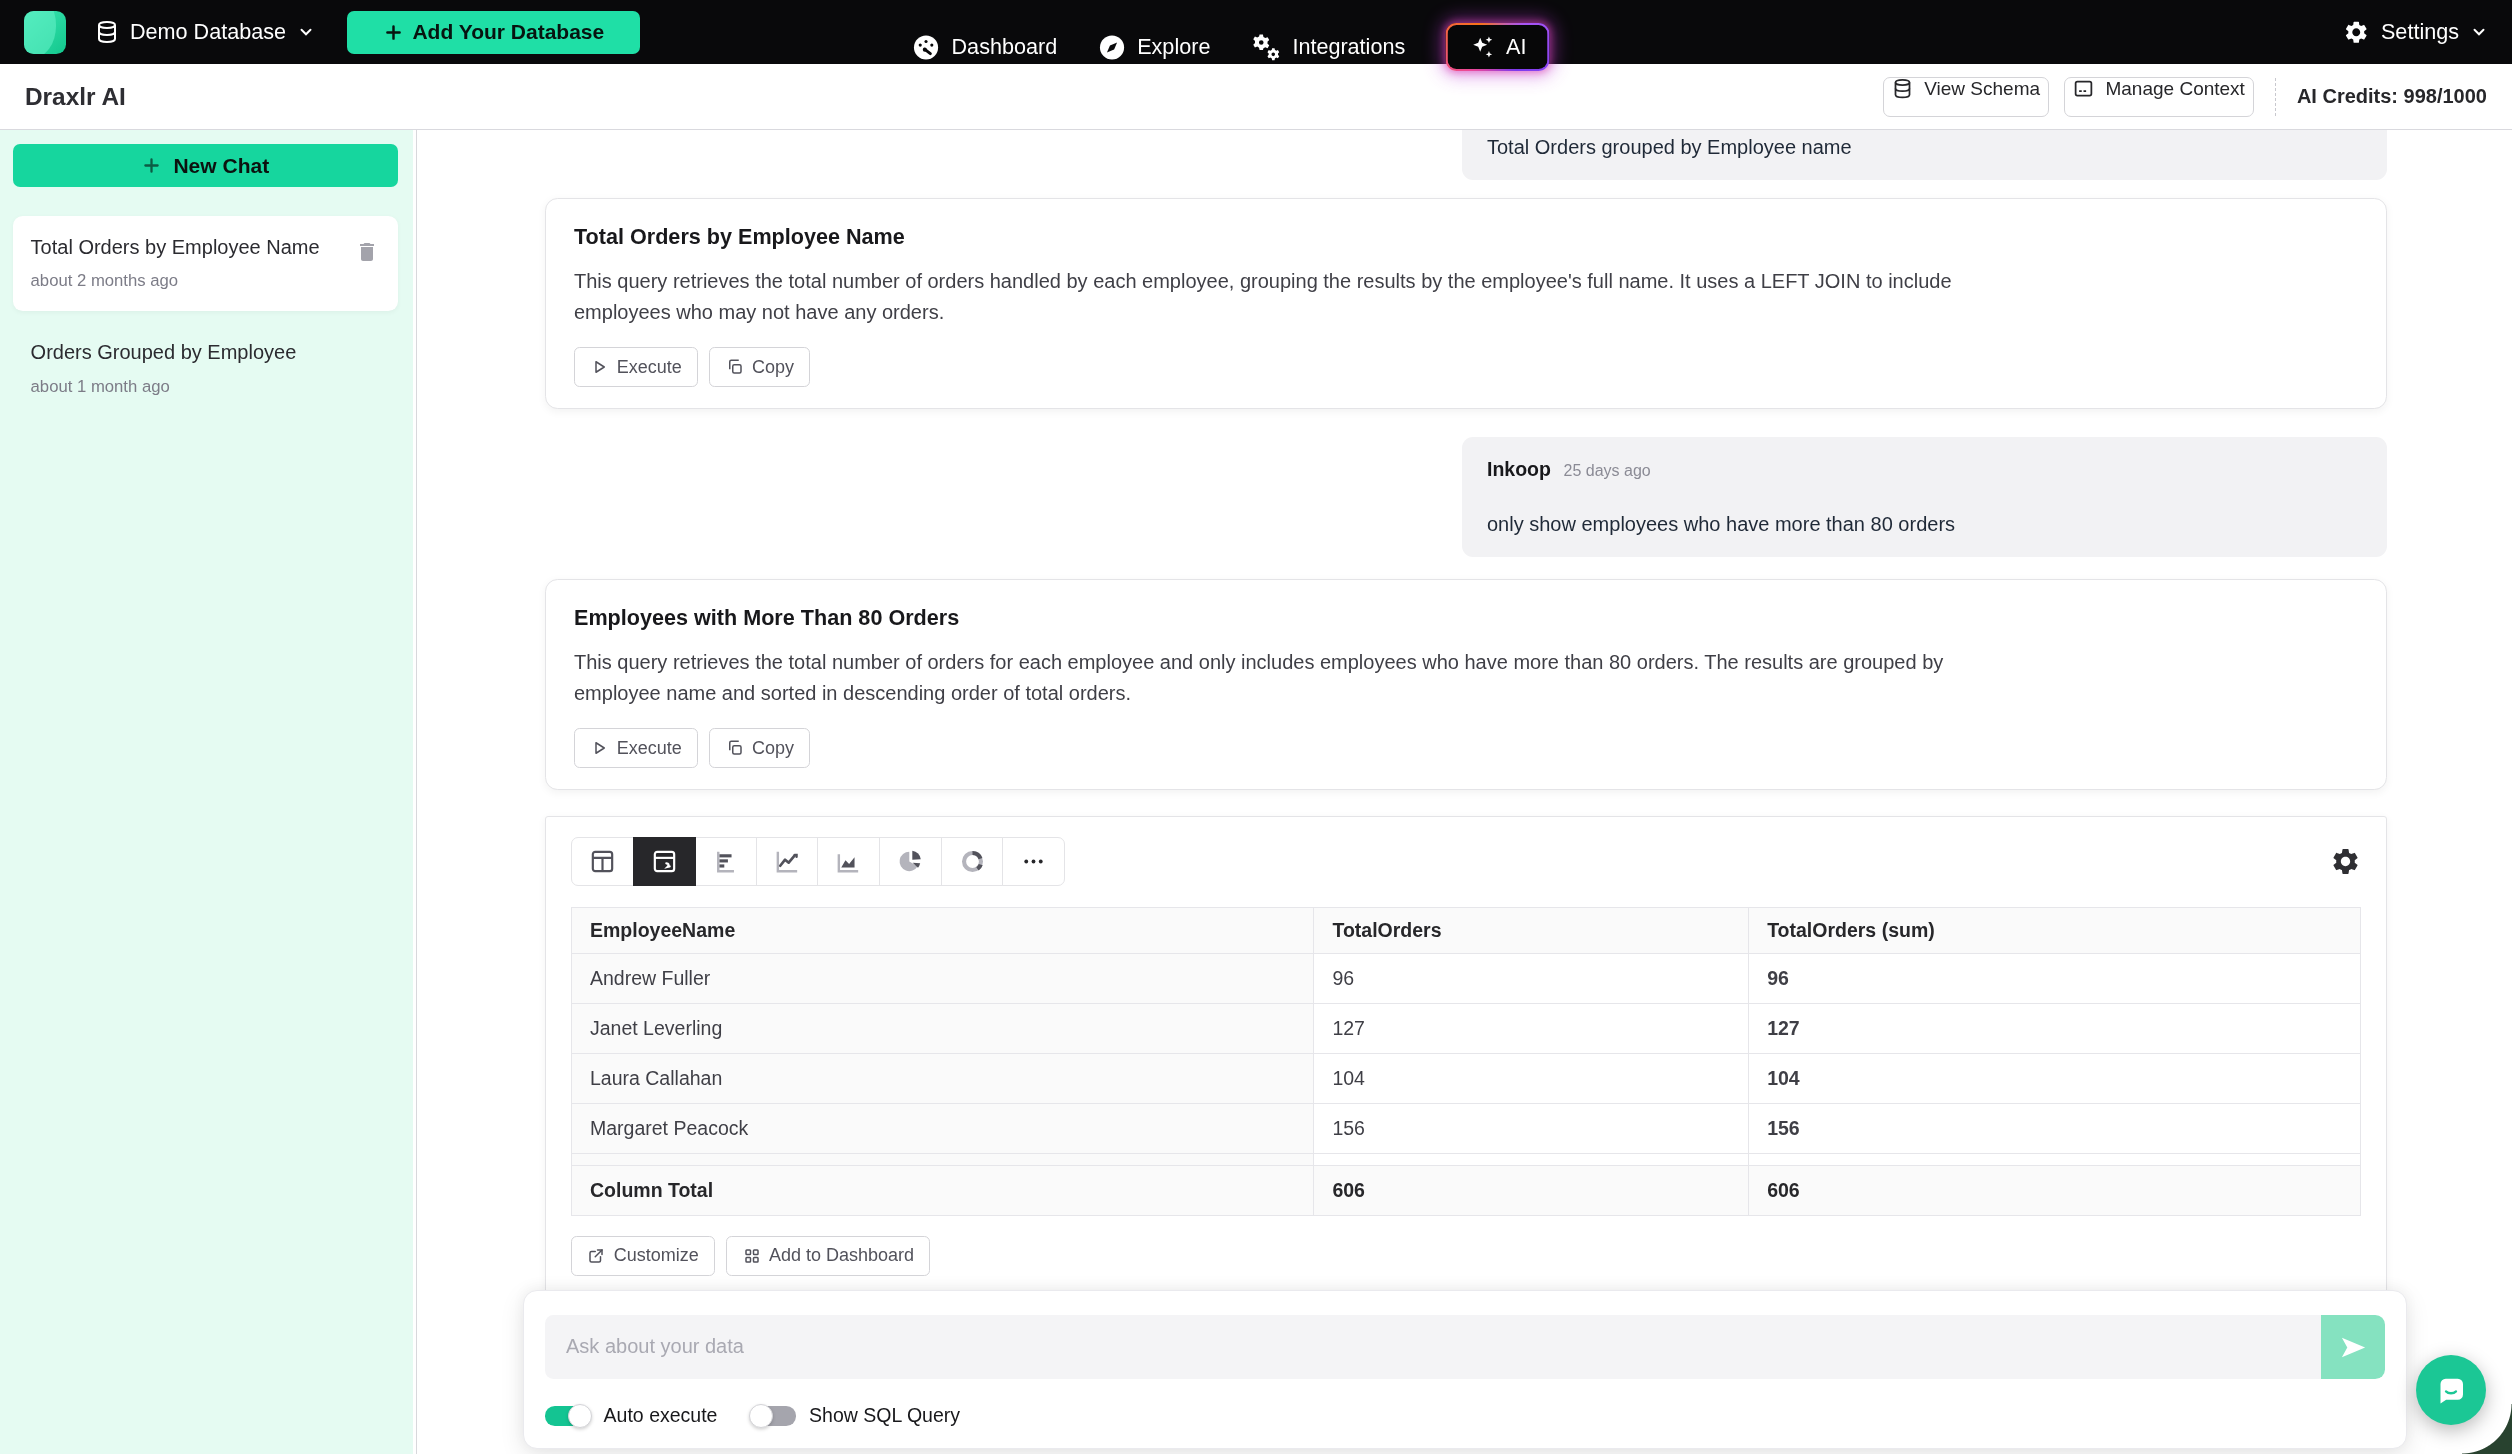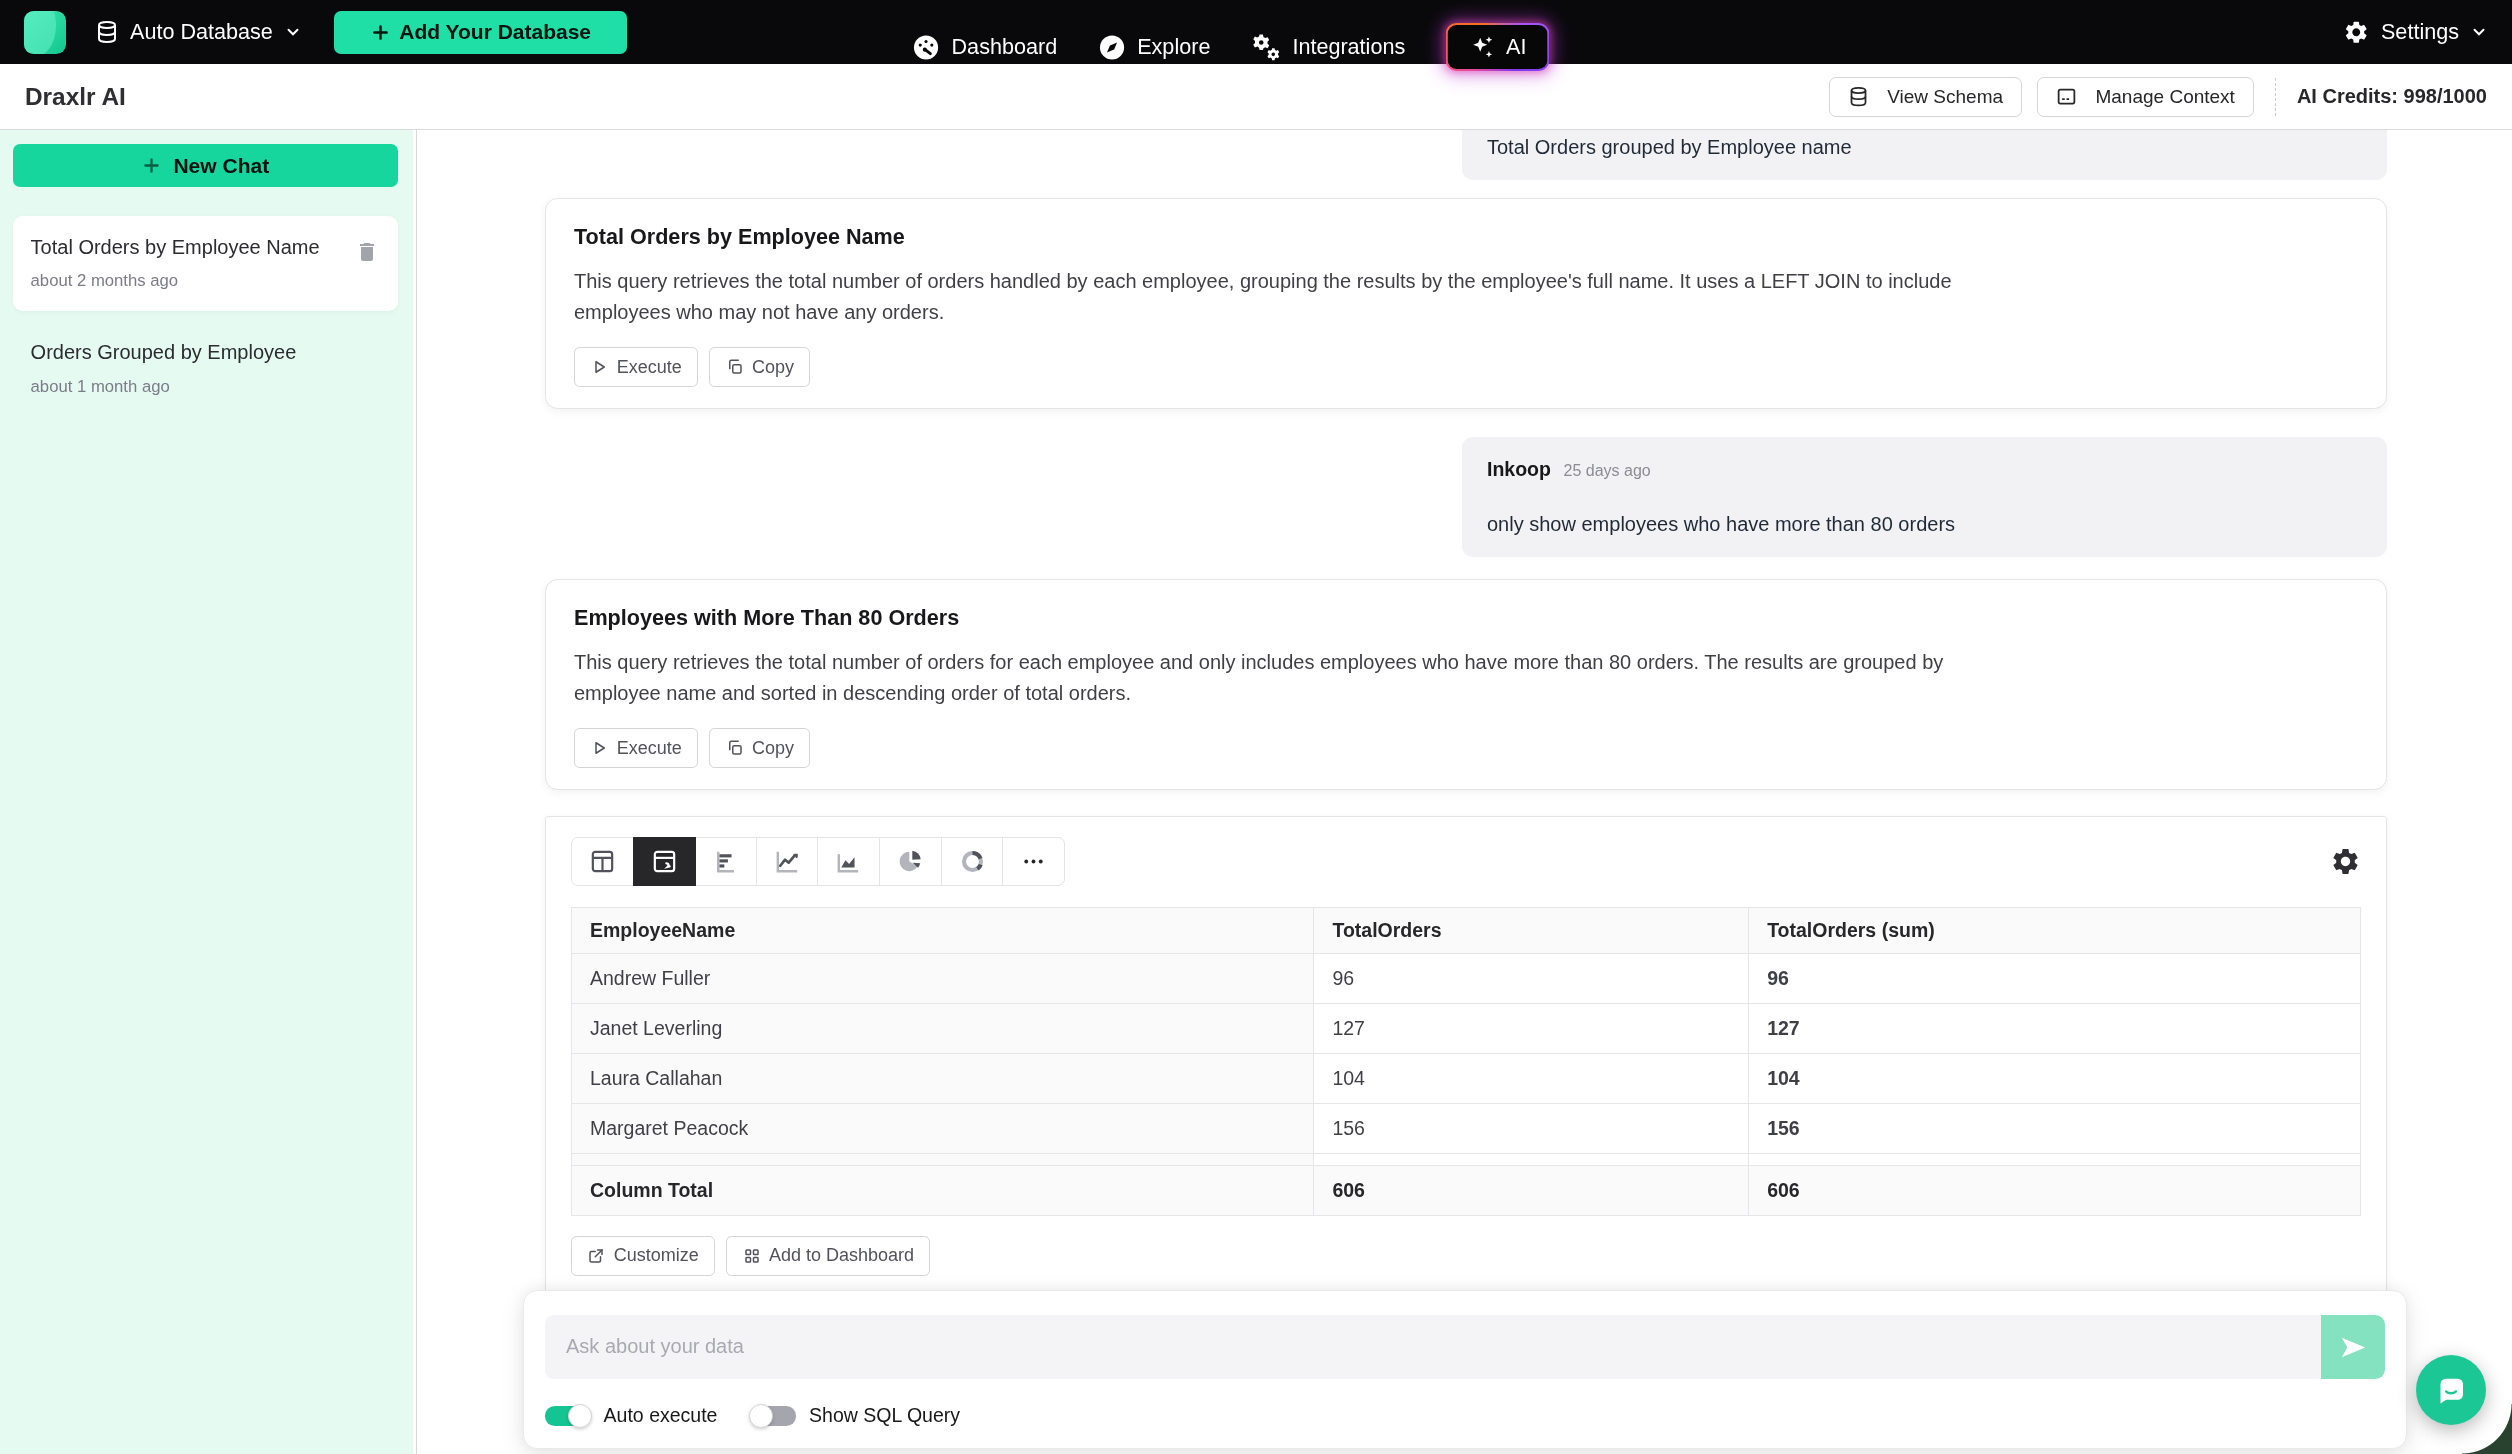--- a/index.html
+++ b/index.html
@@ -16,21 +16,21 @@
   .nav-item { display:flex; align-items:center; gap:11px; color:#fff; font-size:21.6px; }
   .ai-pill { display:flex; align-items:center; gap:9.8px; color:#fff; font-size:21.6px; padding:8.4px 21px; border:2.1px solid transparent; border-radius:11px;
              background:linear-gradient(#070708,#070708) padding-box, conic-gradient(from 140deg,#7c3aed,#ec4899,#f97316,#a855f7,#7c3aed) border-box;
              box-shadow:0 0 18px 4.9px rgba(190,60,220,.45), 0 0 7px 1.4px rgba(236,72,153,.5); }
   .nav-right { margin-left:auto; display:flex; align-items:center; gap:11px; color:#fff; font-size:21.6px; }
 
   
   .header { height:66px; background:#fff; border-bottom:1.4px solid #d9d9de; display:flex; align-items:center; padding:0 25px; }
   .page-title { font-size:24.4px; font-weight:bold; color:#2e2e33; }
   .header-right { margin-left:auto; display:flex; align-items:center; }
-  .hbtn { display:flex; align-items:center; gap:18px; height:40px; padding:0 18px; border:1.4px solid #d4d4d8; border-radius:7px; background:#fff; font-size:19px; color:#27272a; margin-left:15.4px; cursor:pointer; }
+  .hbtn { display:flex; align-items:flex-start; gap:11px; height:40px; padding:0 8px; border:1.4px solid #d4d4d8; border-radius:7px; background:#fff; font-size:19px; color:#27272a; margin-left:15.4px; cursor:pointer; }
   .credits-sep { width:0; height:38px; border-left:1.4px dashed #c8c8ce; margin:0 21px; }
   .credits { font-size:20px; font-weight:bold; color:#27272a; }
 
   
   .app-body { display:flex; height:1325px; }
   .sidebar { width:417px; flex:0 0 auto; background:linear-gradient(to right,#e5fbf2 413px,#ffffff 413px); border-right:1.4px solid #d8d8dc; padding:14px 18px 14px 12.6px; }
   .new-chat-btn { height:43px; border-radius:7px; background:#16d69e; display:flex; align-items:center; justify-content:center; gap:11px; font-size:21px; font-weight:bold; color:#0c120f; cursor:pointer; margin-bottom:29px; }
   .chat-item { border-radius:9.8px; padding:19.5px 18px; position:relative; cursor:pointer; margin-bottom:11px; }
   .chat-item.selected { background:#fff; box-shadow:0 1.4px 5.6px rgba(0,0,0,.04); }
   .chat-item-title { font-size:20px; color:#2b2b30; padding-right:42px; }
@@ -105,21 +105,21 @@
 
 <div class="navbar">
   <div class="logo"></div>
 
   <div class="db-select">
     <svg class="ic" width="24" height="24" viewBox="0 0 24 24" fill="none" stroke="#fff" stroke-width="2">
       <ellipse cx="12" cy="5" rx="8" ry="3"></ellipse>
         <path d="M4 5v7c0 1.7 3.6 3 8 3s8-1.3 8-3V5"></path>
         <path d="M4 12v7c0 1.7 3.6 3 8 3s8-1.3 8-3v-7"></path>
     </svg>
-    <span>Auto Database</span>
+    <span>Demo Database</span>
     <svg class="ic" width="18" height="18" viewBox="0 0 24 24" fill="none" stroke="#fff" stroke-width="2.6" stroke-linecap="round">
         <path d="M6 9l6 6 6-6"></path>
       </svg>
   </div>
 
   <div class="add-db-btn">
     <svg class="ic" width="21" height="21" viewBox="0 0 24 24" fill="none" stroke="#071410" stroke-width="2.8" stroke-linecap="round">
         <path d="M12 5v14M5 12h14"></path>
       </svg>
     <span>Add Your Database</span>

